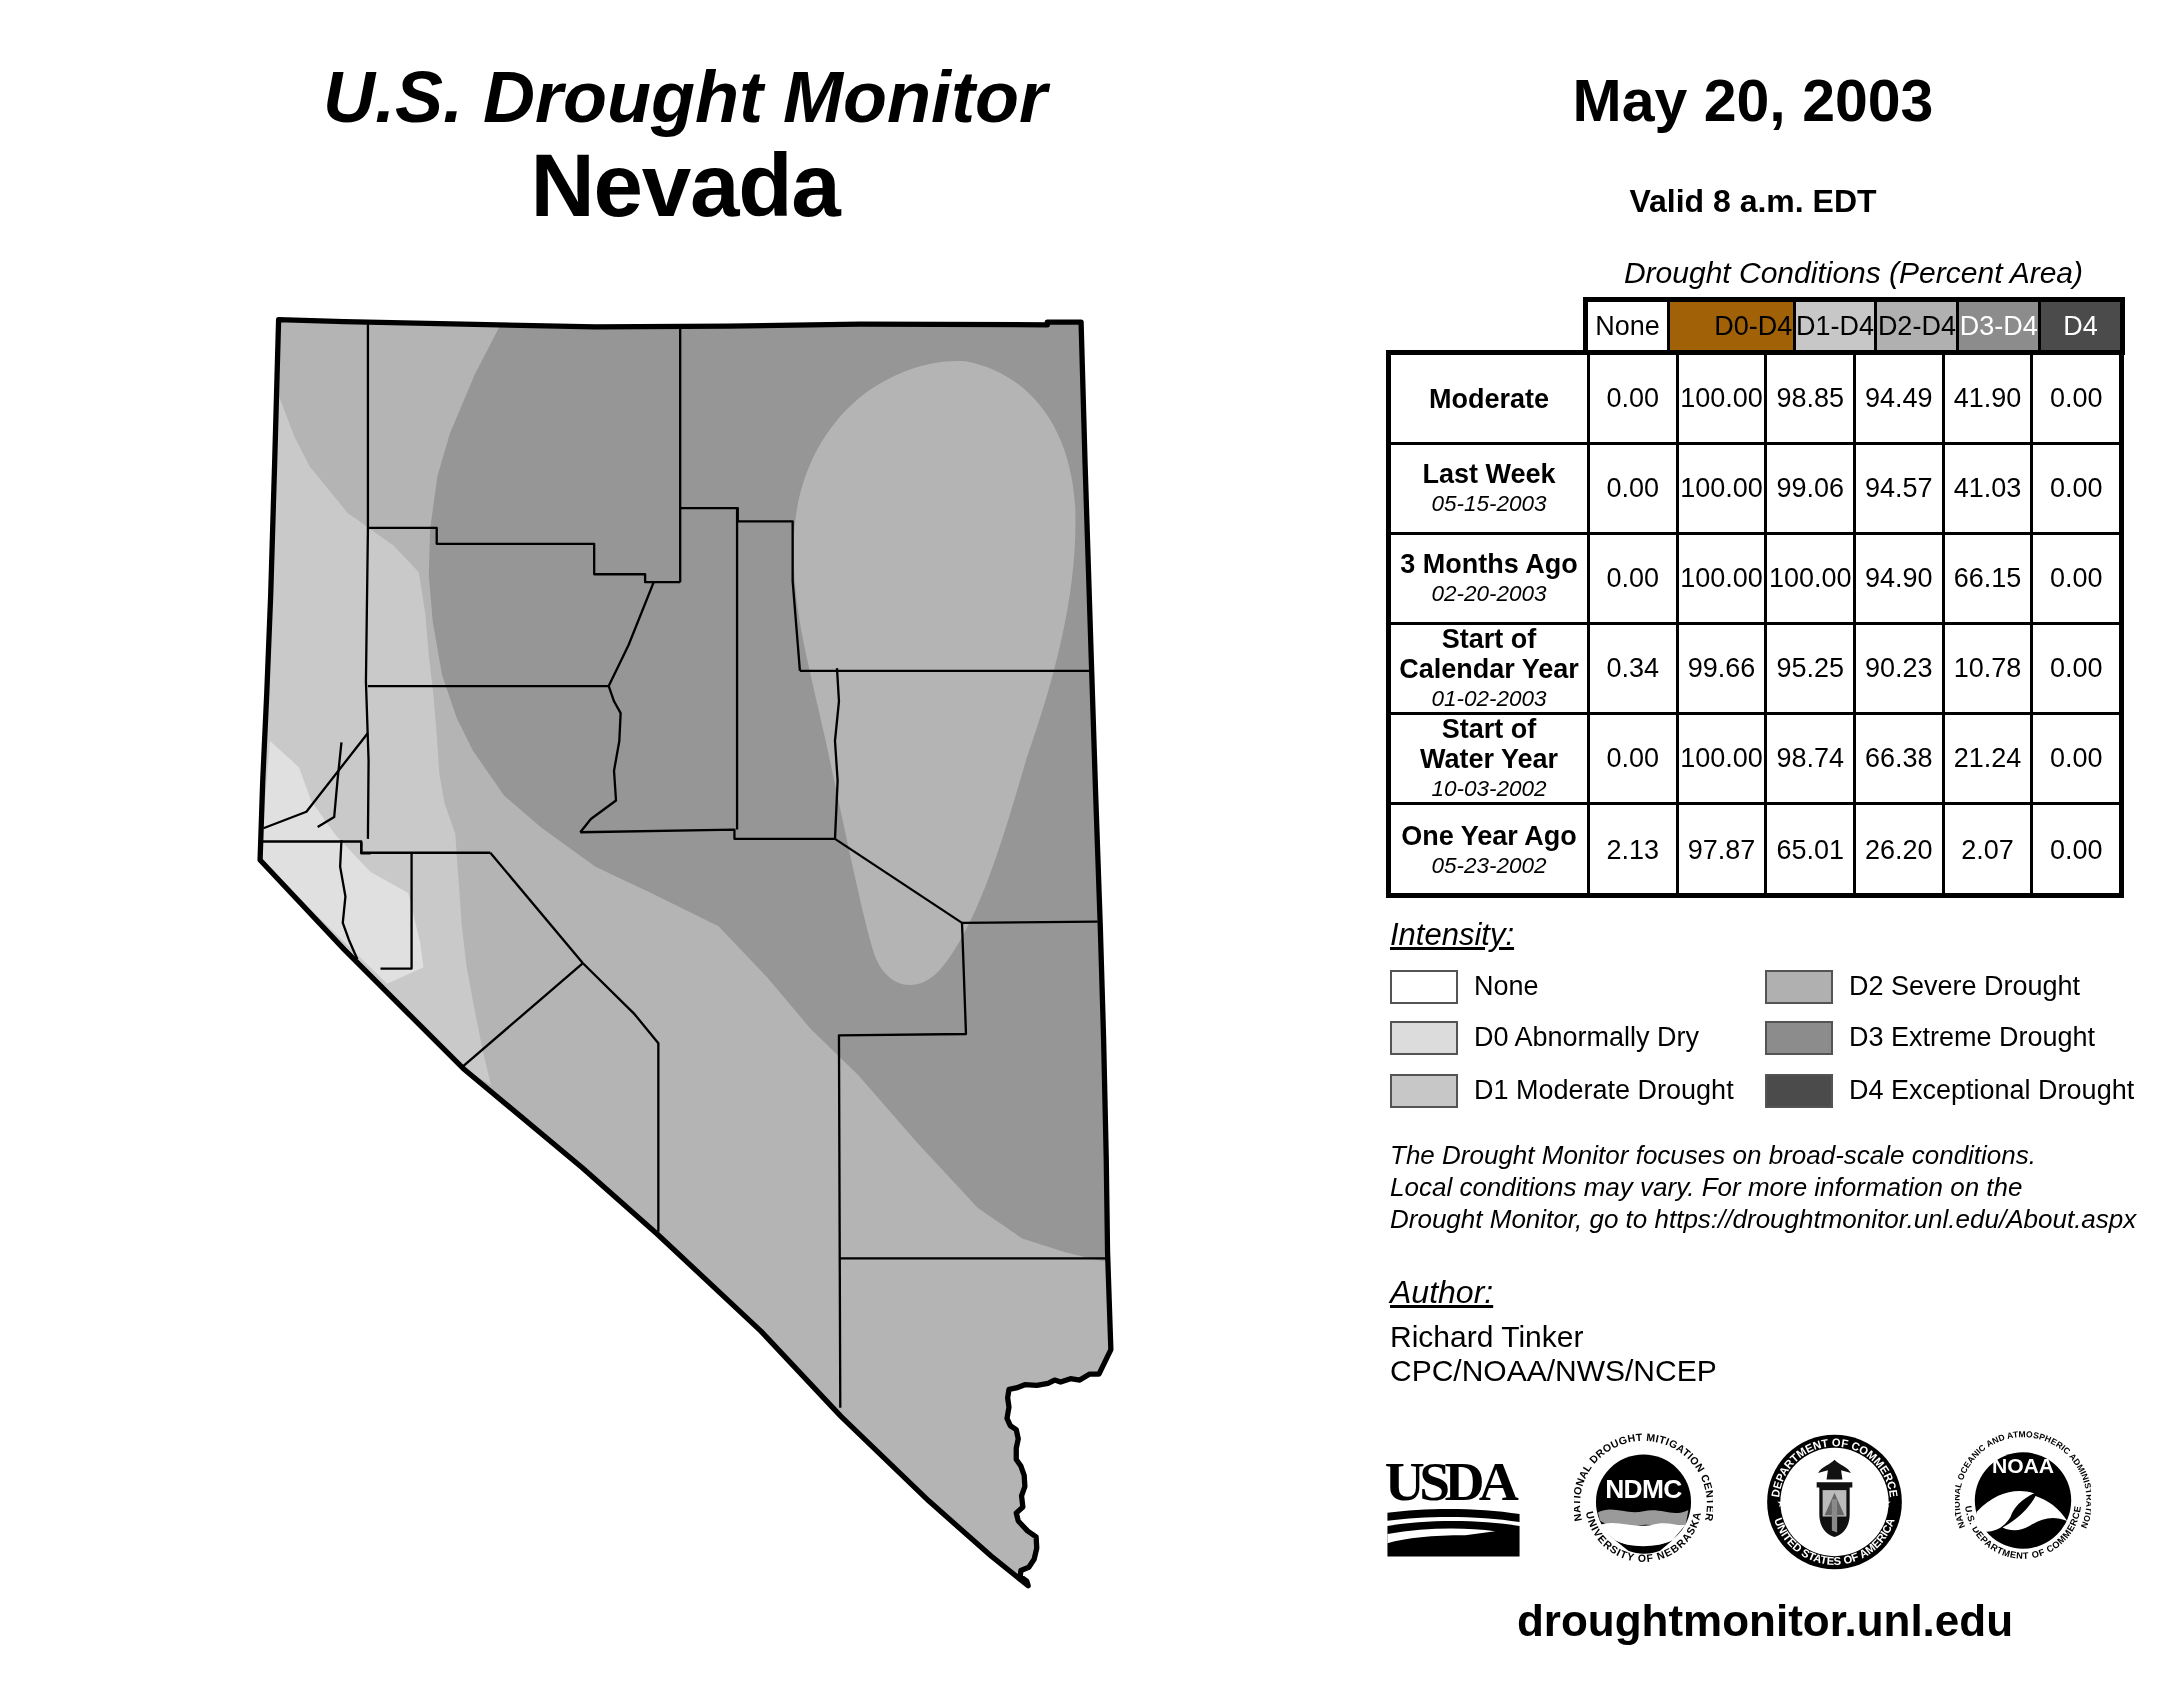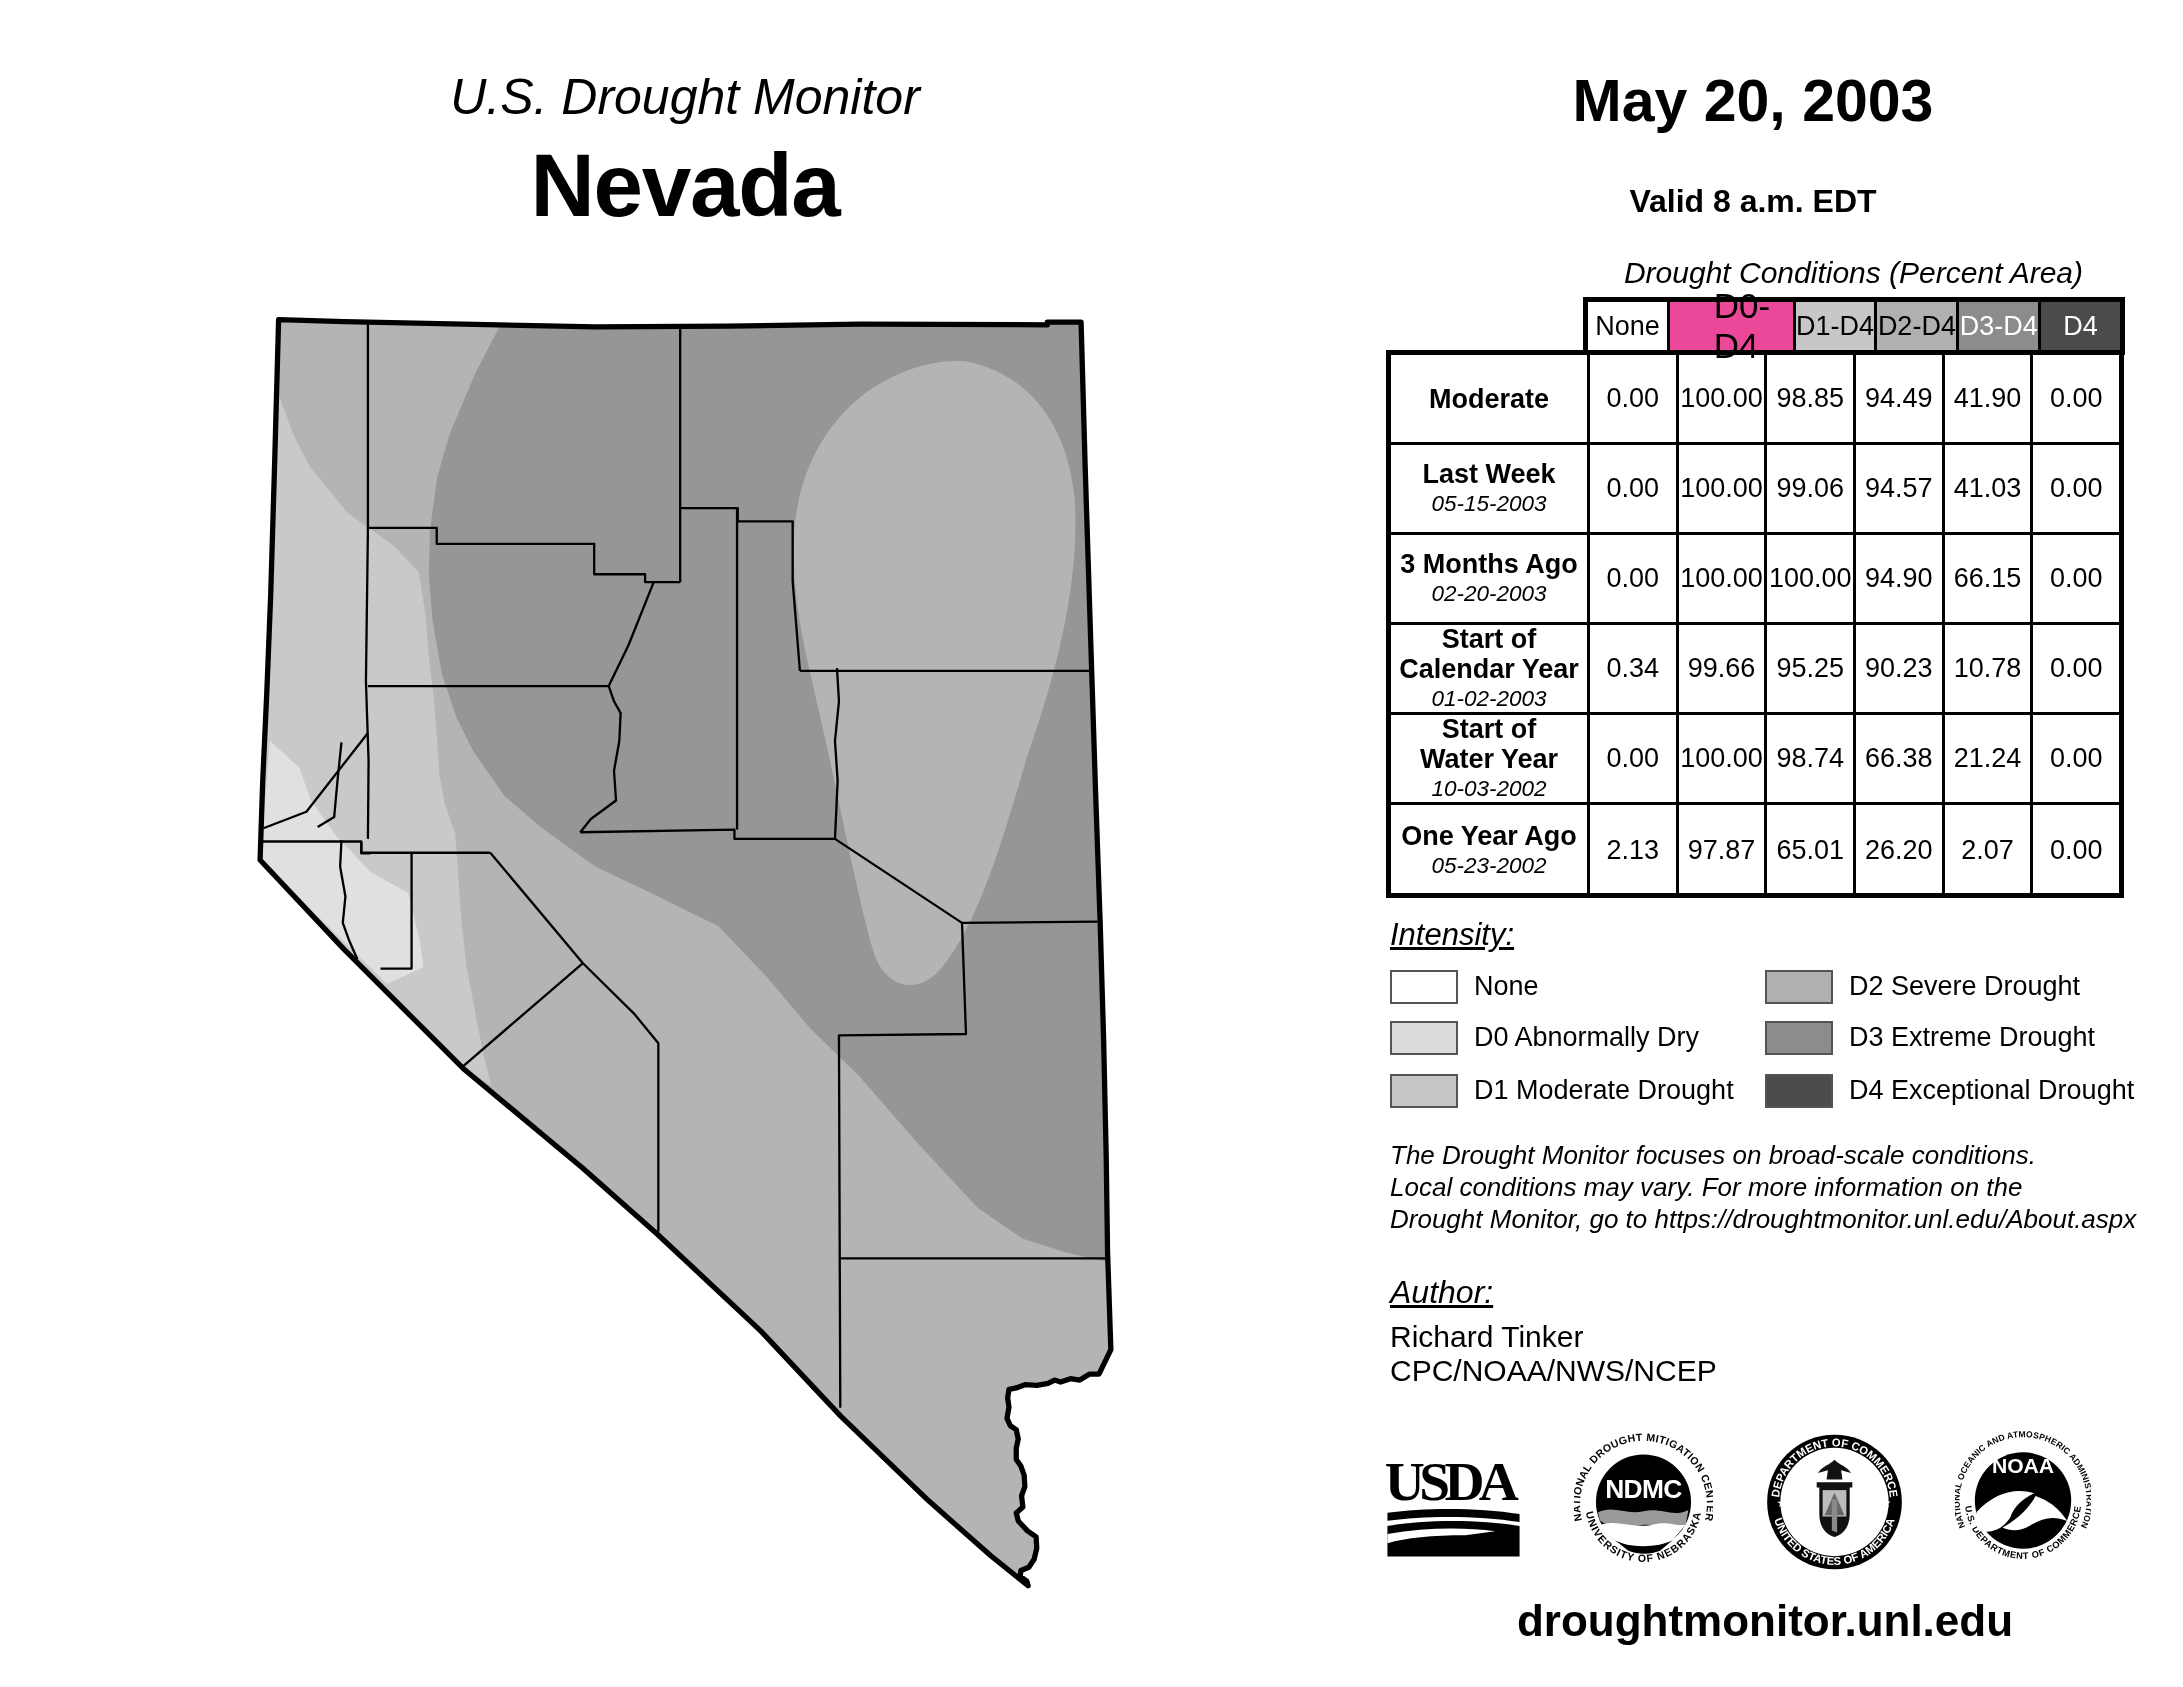--- a/index.html
+++ b/index.html
@@ -4,34 +4,34 @@
 <style>
   html,body{margin:0;padding:0;background:#fff;}
   #page{position:relative;width:2183px;height:1687px;background:#fff;overflow:hidden;
         font-family:"Liberation Sans",sans-serif;color:#000;}
   .abs{position:absolute;}
 </style>
 </head>
 <body>
 <div id="page">
 
-  <div class="abs" style="left:222px;top:68px;width:926px;text-align:center;font-size:50px;font-weight:normal;font-style:italic;">U.S. Drought Monitor</div>
+  <div class="abs" style="left:222px;top:56px;width:926px;text-align:center;font-size:72px;font-weight:bold;font-style:italic;">U.S. Drought Monitor</div>
 
   <div class="abs" style="left:222px;top:134px;width:926px;text-align:center;font-size:89px;font-weight:bold;letter-spacing:-1.3px;">Nevada</div>
 
   <div class="abs" style="left:1323px;top:67px;width:860px;text-align:center;font-size:59px;font-weight:bold;">May 20, 2003</div>
 
 
   <div class="abs" style="left:1323px;top:183px;width:860px;text-align:center;font-size:32px;font-weight:bold;">Valid 8 a.m. EDT</div>
 
   <div class="abs" style="left:1585px;top:256px;width:537px;text-align:center;font-size:30px;font-style:italic;">Drought Conditions (Percent Area)</div>
 
   <div class="abs" style="left:1583px;top:297px;width:542px;height:58px;border:5.3px solid #000;box-sizing:border-box;display:flex;">
     <div style="flex:1;background:#fff;border-right:3.3px solid #000;display:flex;align-items:center;justify-content:center;font-size:27px;">None</div>
-    <div style="flex:1;background:#ec4899;border-right:3.3px solid #000;display:flex;align-items:center;justify-content:center;font-size:35px;padding-left:44px;">D0-D4</div>
+    <div style="flex:1;background:#a16207;border-right:3.3px solid #000;display:flex;align-items:center;justify-content:center;font-size:27px;padding-left:44px;">D0-D4</div>
     <div style="flex:1;background:#c7c7c7;border-right:3.3px solid #000;display:flex;align-items:center;justify-content:center;font-size:27px;">D1-D4</div>
     <div style="flex:1;background:#b0b0b0;border-right:3.3px solid #000;display:flex;align-items:center;justify-content:center;font-size:27px;">D2-D4</div>
     <div style="flex:1;background:#8c8c8c;border-right:3.3px solid #000;display:flex;align-items:center;justify-content:center;font-size:27px;color:#fff;">D3-D4</div>
     <div style="flex:1;background:#4b4b4b;display:flex;align-items:center;justify-content:center;font-size:27px;color:#fff;">D4</div>
   </div>
 
   <div id="tbody" class="abs" style="left:1386px;top:350px;width:738px;height:548px;border:5.3px solid #000;box-sizing:border-box;">
     <style>
       .trow{display:flex;height:90px;border-bottom:3.3px solid #000;box-sizing:border-box;}
       .trow:last-child{border-bottom:none;}

